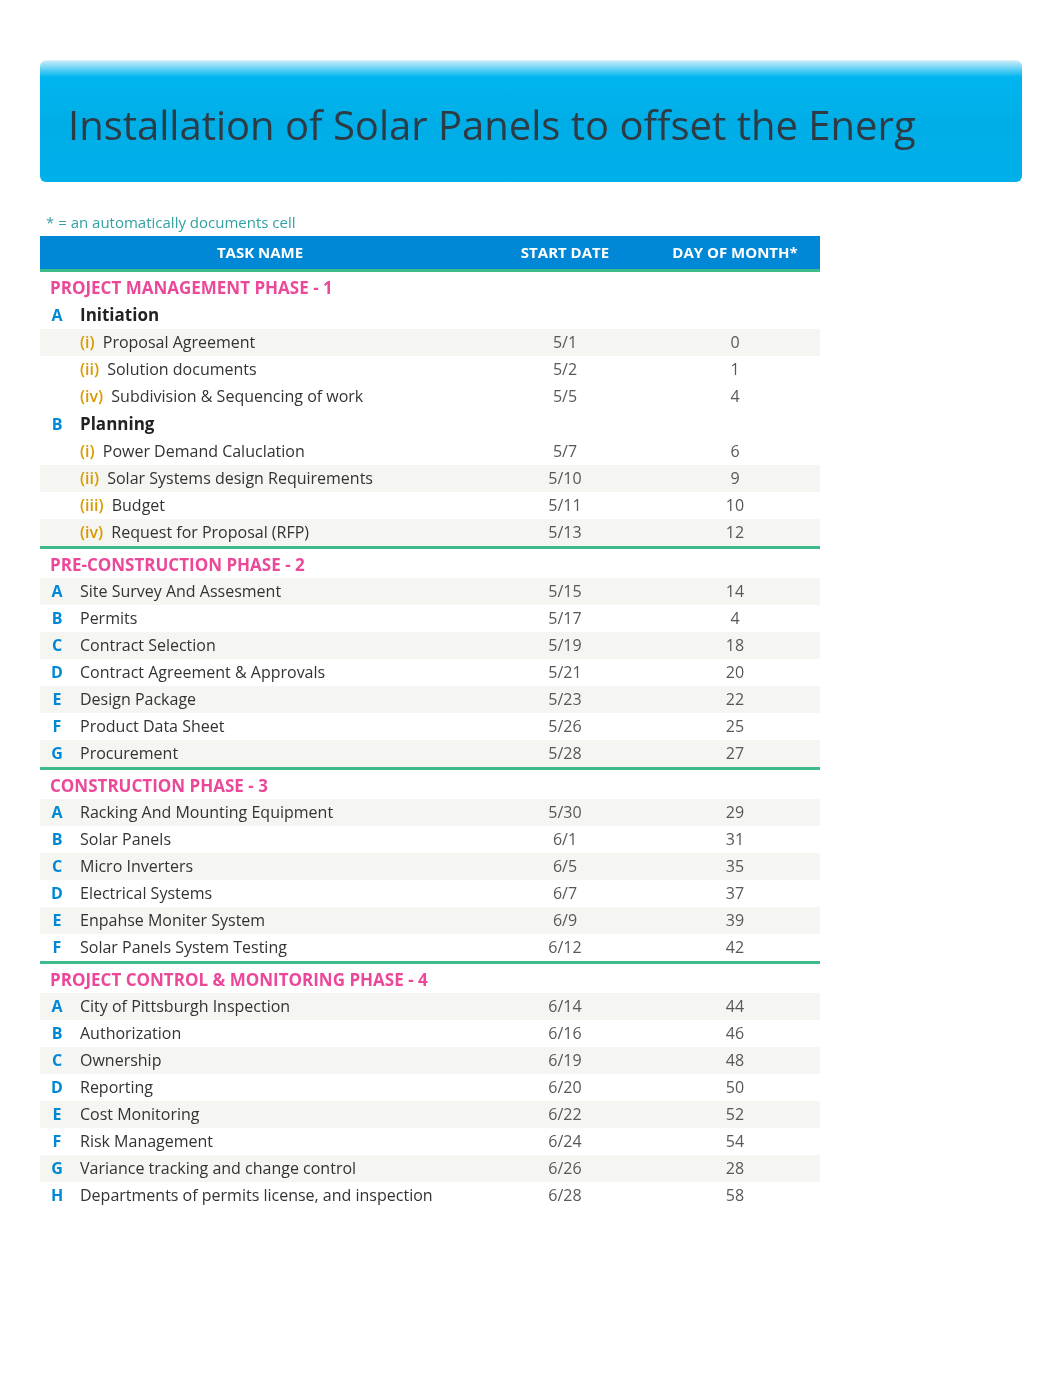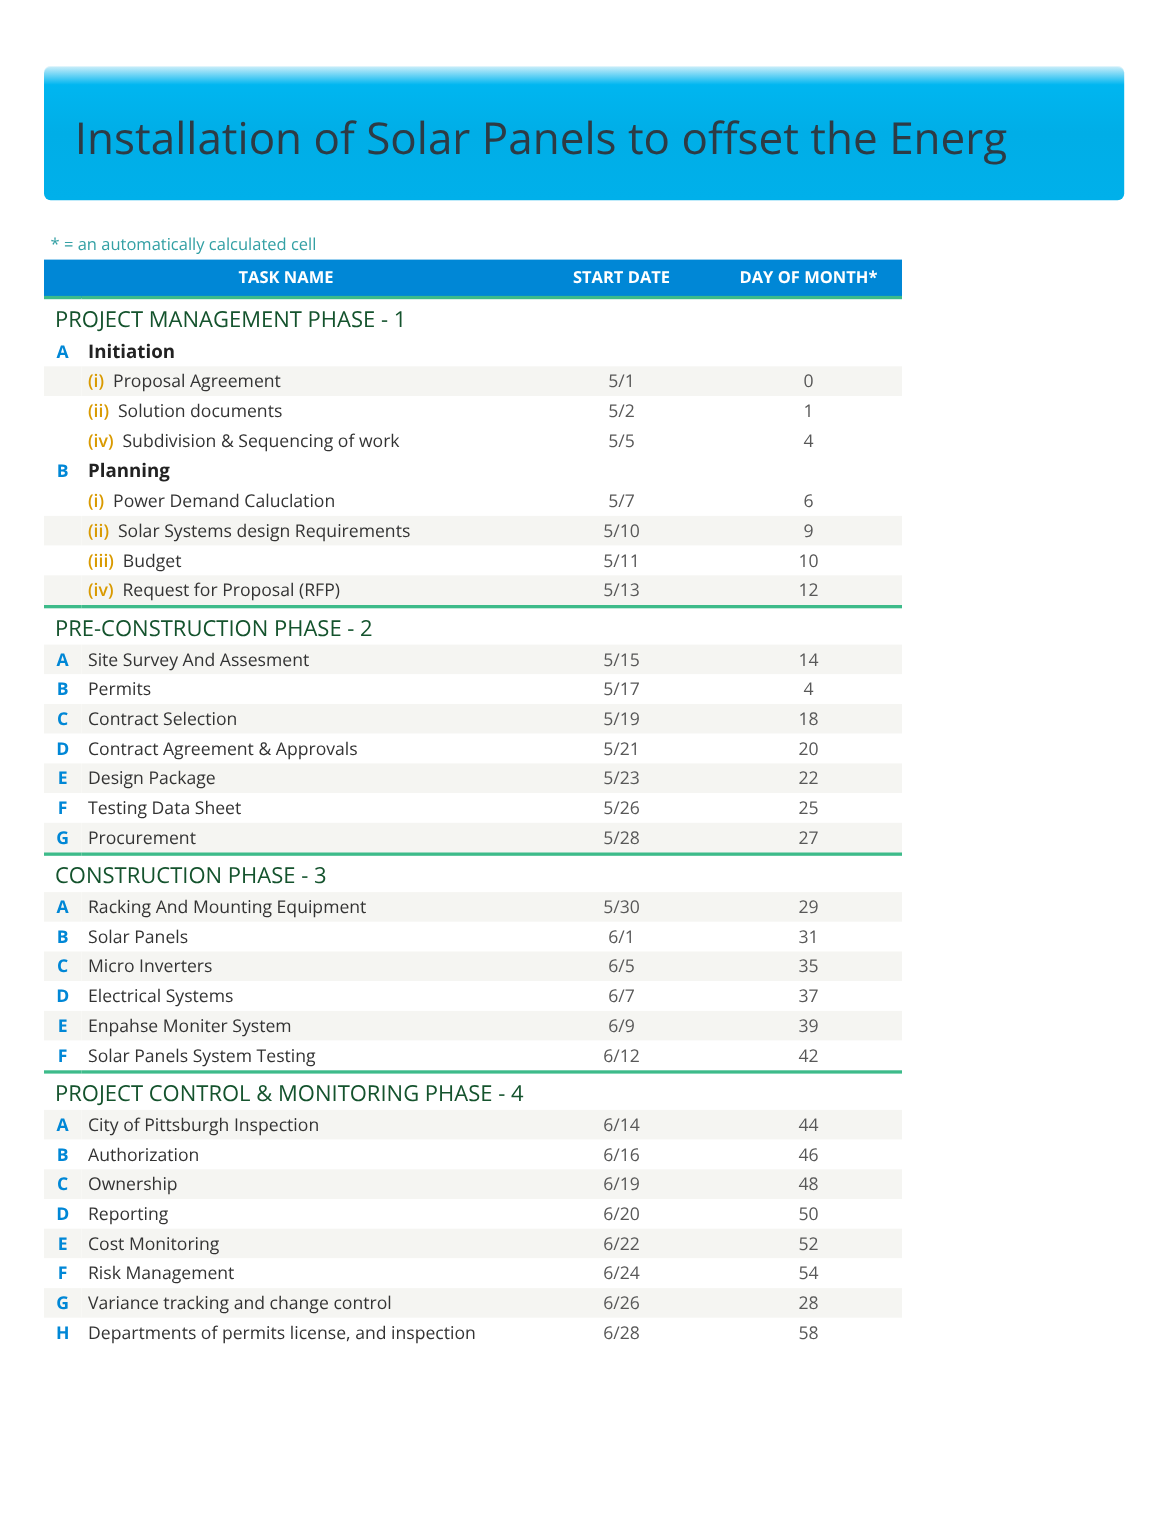--- a/index.html
+++ b/index.html
@@ -46,24 +46,24 @@
     padding: 8px 6px;
     font-size: 15px;
     line-height: 1.15;
   }
   .hdr .col-task { width: 430px; text-align:center;margin-top:40px; }
   .hdr .col-start { width: 170px; }
   .hdr .col-day { width: 170px; }
 
   .phase td {
     padding: 4px 10px 2px 10px;
-    color: #14532d;
-    font-weight: 400;
+    color: #ec4899;
+    font-weight: 700;
     border-top: 3px solid #3dbb8a;
-    font-size: 20px;
+    font-size: 17px;
     background:#fff;
   }
 
   tr.row td {
     padding: 2px 6px 3px 6px;
     background:#fff;
   }
   tr.row.alt td { background:#f5f5f2; }
 
   td.marker {
@@ -85,21 +85,21 @@
   
   .subhead td.task { font-weight:700; color:#222; font-style: normal; font-size:17px;}
 </style>
 </head>
 <body>
 
 <div class="title-bar">
   <h1>Installation of Solar Panels to offset the Energ</h1>
 </div>
 
-<div class="note">* = an automatically calculated cell</div>
+<div class="note">* = an automatically documents cell</div>
 
 <table class="plan">
   <tbody id="tbody">
       <tr class="hdr">
     <td class="col-task" colspan="2">TASK NAME</td>
     <td class="col-start">START DATE</td>
     <td class="col-day">DAY OF MONTH*</td>
   </tr>
       <tr class="phase">
        <td colspan="4">PROJECT MANAGEMENT PHASE - 1</td>
@@ -186,21 +186,21 @@
            <td class="day">20</td>
          </tr>
       <tr class="row alt">
            <td class="marker">E</td>
            <td class="task">Design Package</td>
            <td class="start">5/23</td>
            <td class="day">22</td>
          </tr>
       <tr class="row ">
            <td class="marker">F</td>
-           <td class="task">Testing Data Sheet</td>
+           <td class="task">Product Data Sheet</td>
            <td class="start">5/26</td>
            <td class="day">25</td>
          </tr>
       <tr class="row alt">
            <td class="marker">G</td>
            <td class="task">Procurement</td>
            <td class="start">5/28</td>
            <td class="day">27</td>
          </tr>
       <tr class="phase">

